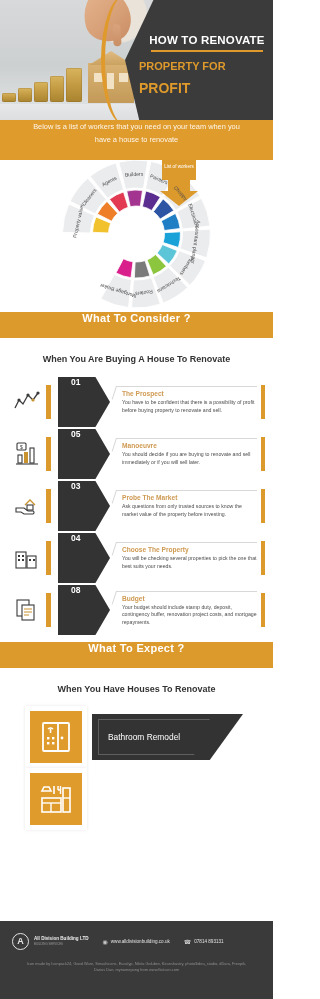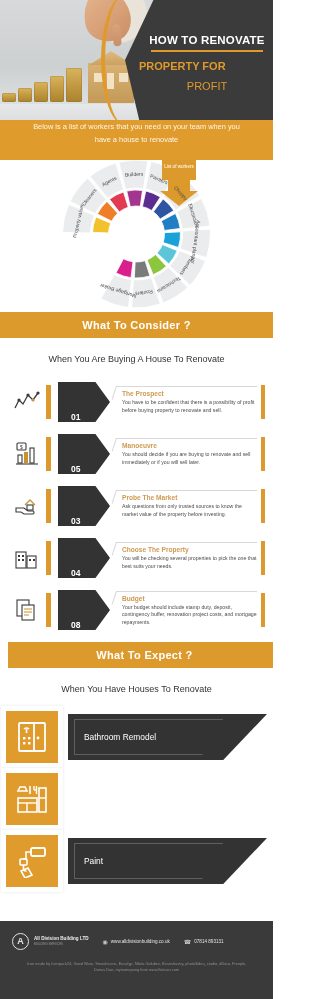--- a/index.html
+++ b/index.html
@@ -37,64 +37,64 @@
   .title-panel { position: absolute; right: 0; top: 0; width: 158px; height: 120px;
     background: #3b3b3b; clip-path: polygon(18% 0, 100% 0, 100% 100%, 9% 100%, 0 50%); }
   .title-accent-bar { position: absolute; right: 2px; top: 6px; width: 4px; height: 104px; background: #df9a2b; }
   .title-swoosh { position:absolute; right: 140px; top: -6px; width: 42px; height: 132px;
     border-left: 4px solid #df9a2b; border-radius: 60% 0 0 60%/50% 0 0 50%; }
   .t1 { position: absolute; right: 8px; top: 34px; width: 136px; text-align: center;
     color: #ffffff; font-weight: 700; font-size: 11.5px; letter-spacing: .2px; }
   .t-rule { position: absolute; right: 20px; top: 50px; width: 112px; height: 2px; background: #df9a2b; }
   .t2 { position: absolute; right: 8px; top: 60px; width: 136px; text-align: left;
     color: #df9a2b; font-weight: 700; font-size: 11px; }
-  .t3 { position: absolute; right: 8px; top: 80px; width: 136px; text-align: center;
-    color: #df9a2b; font-weight: 400; font-size: 11px; }
+  .t3 { position: absolute; right: 8px; top: 80px; width: 136px; 
+    color: #df9a2b; font-weight: 700; font-size: 14px; }
 
   
   .subband { width: 273px; height: 40px; background: #e09b2d; display: flex;
     align-items: flex-start; justify-content: center; }
   .subband p { color: #fdf6ea; font-size: 7.4px; line-height: 13px; text-align: center; width: 210px; }
 
   
   .wheel-wrap { position: relative; width: 273px; height: 152px; background: #fff; }
   .wheel-svg { position: absolute; left: 0; top: 0; }
   .arrow-tab { position: absolute; left: 162px; top: 0px; width: 34px; height: 20px; background: #dd9a2c; }
   .arrow-tab span { display:block; color:#fff; font-size: 4.6px; text-align:center; line-height:6.4px; padding-top:4px; }
   .arrow-stem { position: absolute; left: 168px; top: 20px; width: 22px; height: 12px; background: #dd9a2c; }
   .arrow-head { position: absolute; left: 160px; top: 31px; width: 38px; height: 15px; background: #dd9a2c;
     clip-path: polygon(0 0, 100% 0, 50% 100%); }
   .wlabel { position: absolute; font-size: 5.1px; color: #4a4a4a; white-space: nowrap; transform-origin: center; }
 
   
-  .banner { width: 273px; height: 26px; background: #dd9a2c; display:flex; align-items:center; justify-content:center; }
+  .banner { width: 273px; height: 26px; background: #dd9a2c; display:flex; align-items:flex-start; justify-content:center; }
   .banner h2 { color:#fff; font-size: 11px; font-weight: 700; letter-spacing: .3px; }
 
-  .sub-h { width: 273px; text-align: center; font-size: 9px; font-weight: 400; color: #333;
+  .sub-h { width: 273px; text-align: center; font-size: 9px; font-weight: 700; color: #333;
     padding: 16px 0 12px; }
 
   
   .clist { padding: 0 8px; }
   .crow { position: relative; height: 52px; display: flex; align-items: center; }
   .cicon { width: 38px; height: 34px; flex: 0 0 38px; display:flex; align-items:center; justify-content:center; }
   .cbar { width: 5px; height: 34px; background: #dd9a2c; flex: 0 0 5px; margin-right: 7px; }
-  .cnum { position: relative; width: 52px; height: 40px; background: #333333;
+  .cnum { position: relative; width: 52px; height: 50px; background: #333333;
     clip-path: polygon(0 0, 72% 0, 100% 50%, 72% 100%, 0 100%);
-    display:flex; align-items:flex-end; justify-content:flex-start; flex: 0 0 52px; }
+    display:flex; align-items:flex-start; justify-content:flex-start; flex: 0 0 52px; }
   .cnum span { color:#fff; font-size: 8.5px; font-weight: 700; padding-left: 13px; }
   .ctext { position: relative; margin-left: 6px; flex: 1; padding: 3px 0 3px 6px;
     border-top: 1px solid #d8d8d8; }
   .ctext:before { content:""; position:absolute; left:0; top:-1px; width:1px; height: 14px;
     background: #d8d8d8; transform: rotate(18deg); transform-origin: top; }
   .ctitle { color: #cf9a52; font-size: 6.6px; font-weight: 700; margin-bottom: 2px; }
   .cbody { color: #4c4c4c; font-size: 5.2px; line-height: 7.6px; }
   .cright { width: 4px; height: 34px; background: #dd9a2c; flex: 0 0 4px; margin-left: 4px; }
 
   
-  .elist { padding: 0 6px; }
+  .elist { padding: 0 30px; }
   .erow { display: flex; align-items: center; height: 62px; }
   .ebox { width: 52px; height: 52px; background: #e09b2d; flex: 0 0 52px;
     display:flex; align-items:center; justify-content:center;
     box-shadow: 0 0 0 5px #ffffff, 0 0 3px 5px rgba(0,0,0,.10); }
   .ebanner { position: relative; flex: 1; height: 46px; margin-left: 10px; background: #333333;
     clip-path: polygon(0 0, 100% 0, 78% 100%, 0 100%);
     display: flex; align-items: center; }
   .ebanner:after { content:""; position:absolute; left:6px; top:5px; right: 22%; bottom:5px;
     border: 1px solid rgba(255,255,255,.22); border-right: none;
     clip-path: polygon(0 0, 100% 0, 86% 100%, 0 100%); }
@@ -305,21 +305,21 @@
         <span>08</span>
       </div>
       <div class="ctext">
         <div class="ctitle">Budget</div>
         <div class="cbody">Your budget should include stamp duty, deposit, contingency buffer, renovation project costs, and mortgage repayments.</div>
       </div>
       <div class="cright"></div>
     </div>
   </div>
 
-<div class="banner" style="margin-top:6px;margin-left:8px;">
+<div class="banner" style="margin-top:6px;">
   <h2>What To Expect ?</h2>
 </div>
 <div class="sub-h">When You Have Houses To Renovate</div>
 
 <div class="elist" id="expect-list">
     <div class="erow">
       <div class="ebox">
         <svg width="34" height="34" viewBox="0 0 34 34">
           <rect x="4" y="3" width="26" height="28" rx="1" fill="none" stroke="#fff" stroke-width="1.8"></rect>
           <line x1="19" y1="3" x2="19" y2="31" stroke="#fff" stroke-width="1.8"></line>
@@ -346,34 +346,20 @@
           <path d="M19 4 v4 M21.5 4 v4" stroke="#fff" stroke-width="1.4"></path>
           <path d="M19 8 h2.5 v4" fill="none" stroke="#fff" stroke-width="1.4"></path>
           <rect x="24" y="6" width="7" height="24" fill="none" stroke="#fff" stroke-width="1.6"></rect>
           <line x1="24" y1="16" x2="31" y2="16" stroke="#fff" stroke-width="1.4"></line>
           <rect x="3" y="16" width="19" height="14" fill="none" stroke="#fff" stroke-width="1.6"></rect>
           <line x1="3" y1="21" x2="22" y2="21" stroke="#fff" stroke-width="1.4"></line>
           <line x1="12" y1="21" x2="12" y2="30" stroke="#fff" stroke-width="1.4"></line>
         </svg>
       </div>
     </div>
-    <div class="erow">
-      <div class="ebox">
-        <svg width="34" height="34" viewBox="0 0 34 34">
-          <rect x="16" y="4" width="14" height="8" rx="1.5" fill="none" stroke="#fff" stroke-width="1.8"></rect>
-          <path d="M16 8 h-5 v7 h-3" fill="none" stroke="#fff" stroke-width="1.6"></path>
-          <rect x="5" y="15" width="7" height="6" rx="1" fill="none" stroke="#fff" stroke-width="1.6"></rect>
-          <path d="M8.5 21 v4 a2 2 0 0 0 2 2 h1" fill="none" stroke="#fff" stroke-width="1.6"></path>
-          <path d="M6 27 l7 -3 l4 7 l-7 3z" fill="none" stroke="#fff" stroke-width="1.6"></path>
-        </svg>
-      </div>
-      <div class="ebanner">
-        <span>Paint</span>
-      </div>
-    </div>
   </div>
 
 <div class="footer">
   <div class="fbar">
     <div class="flogo">A</div>
     <div class="fco">
       <div class="n">All Division Building LTD</div>
       <div class="s">BUILDING SERVICES</div>
     </div>
     <div class="fitem">

